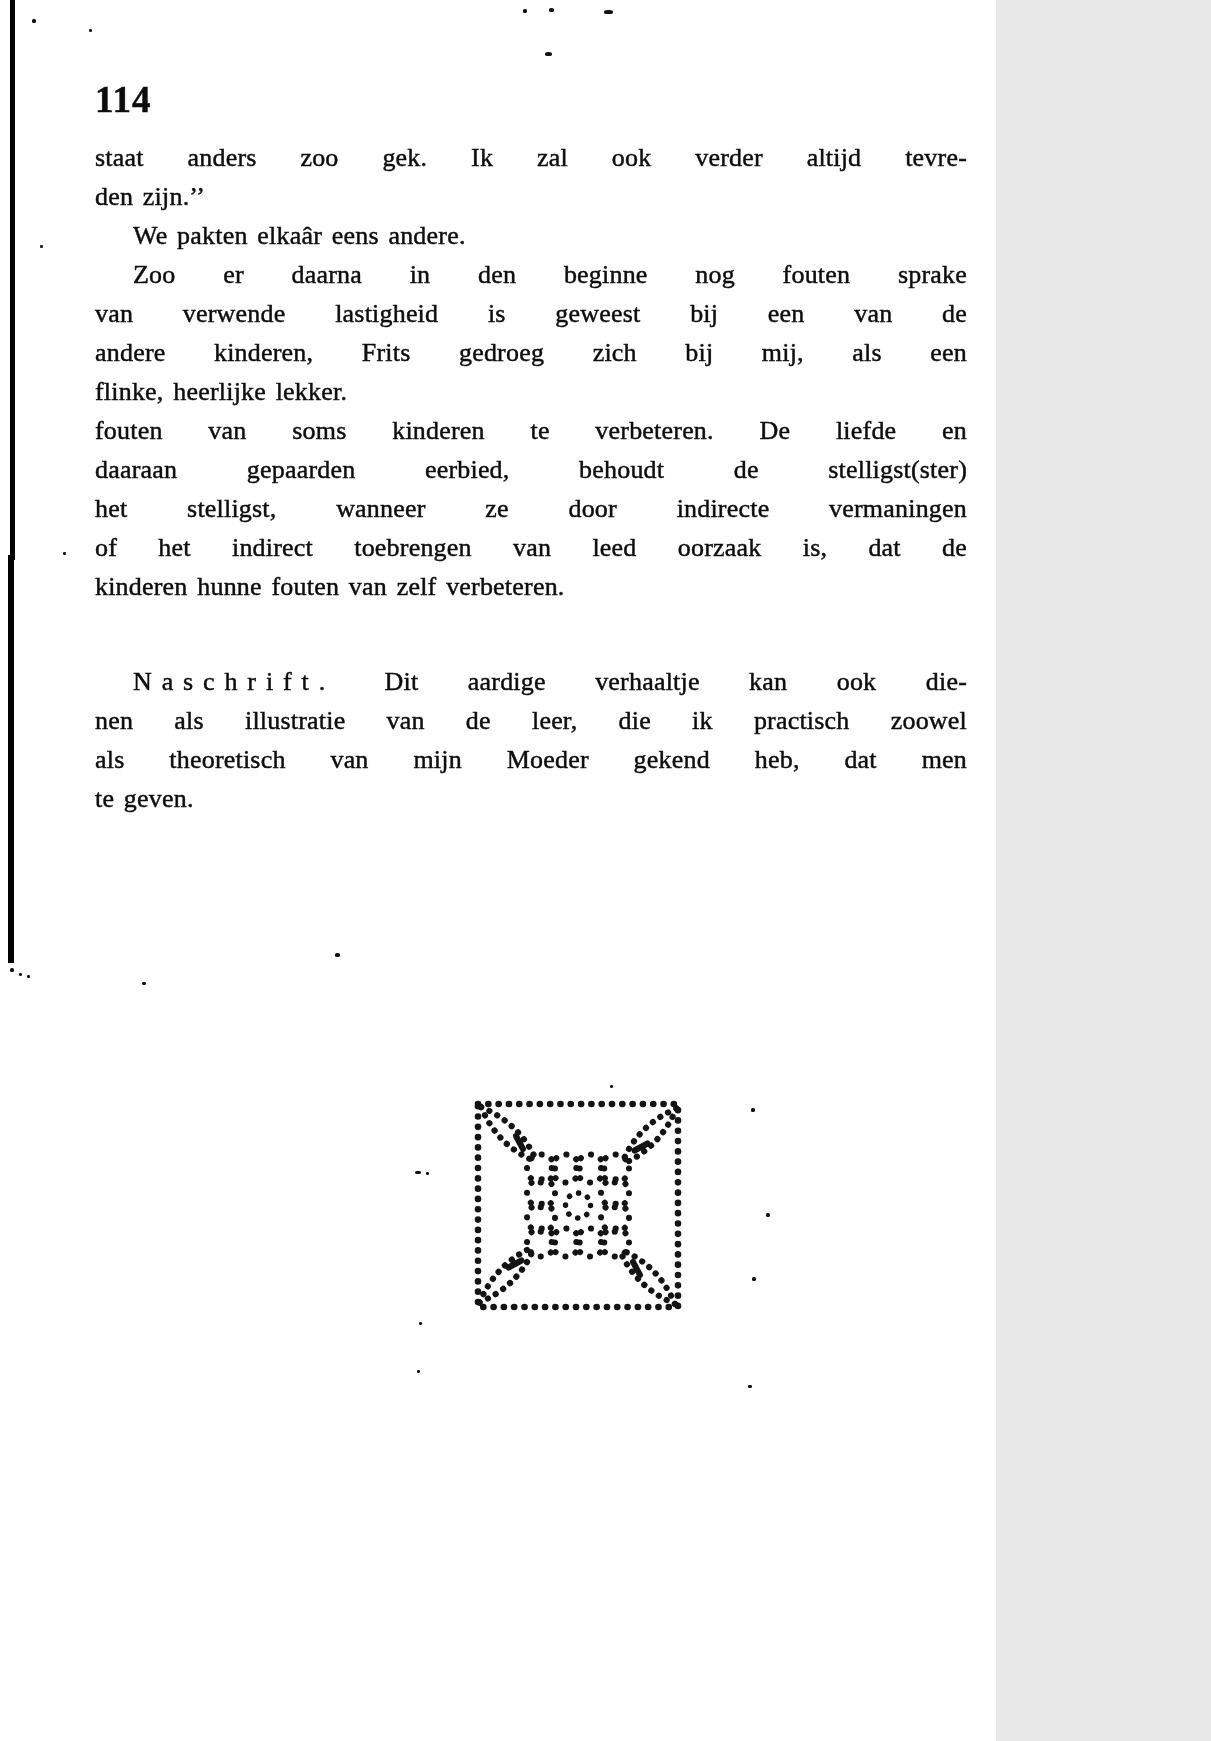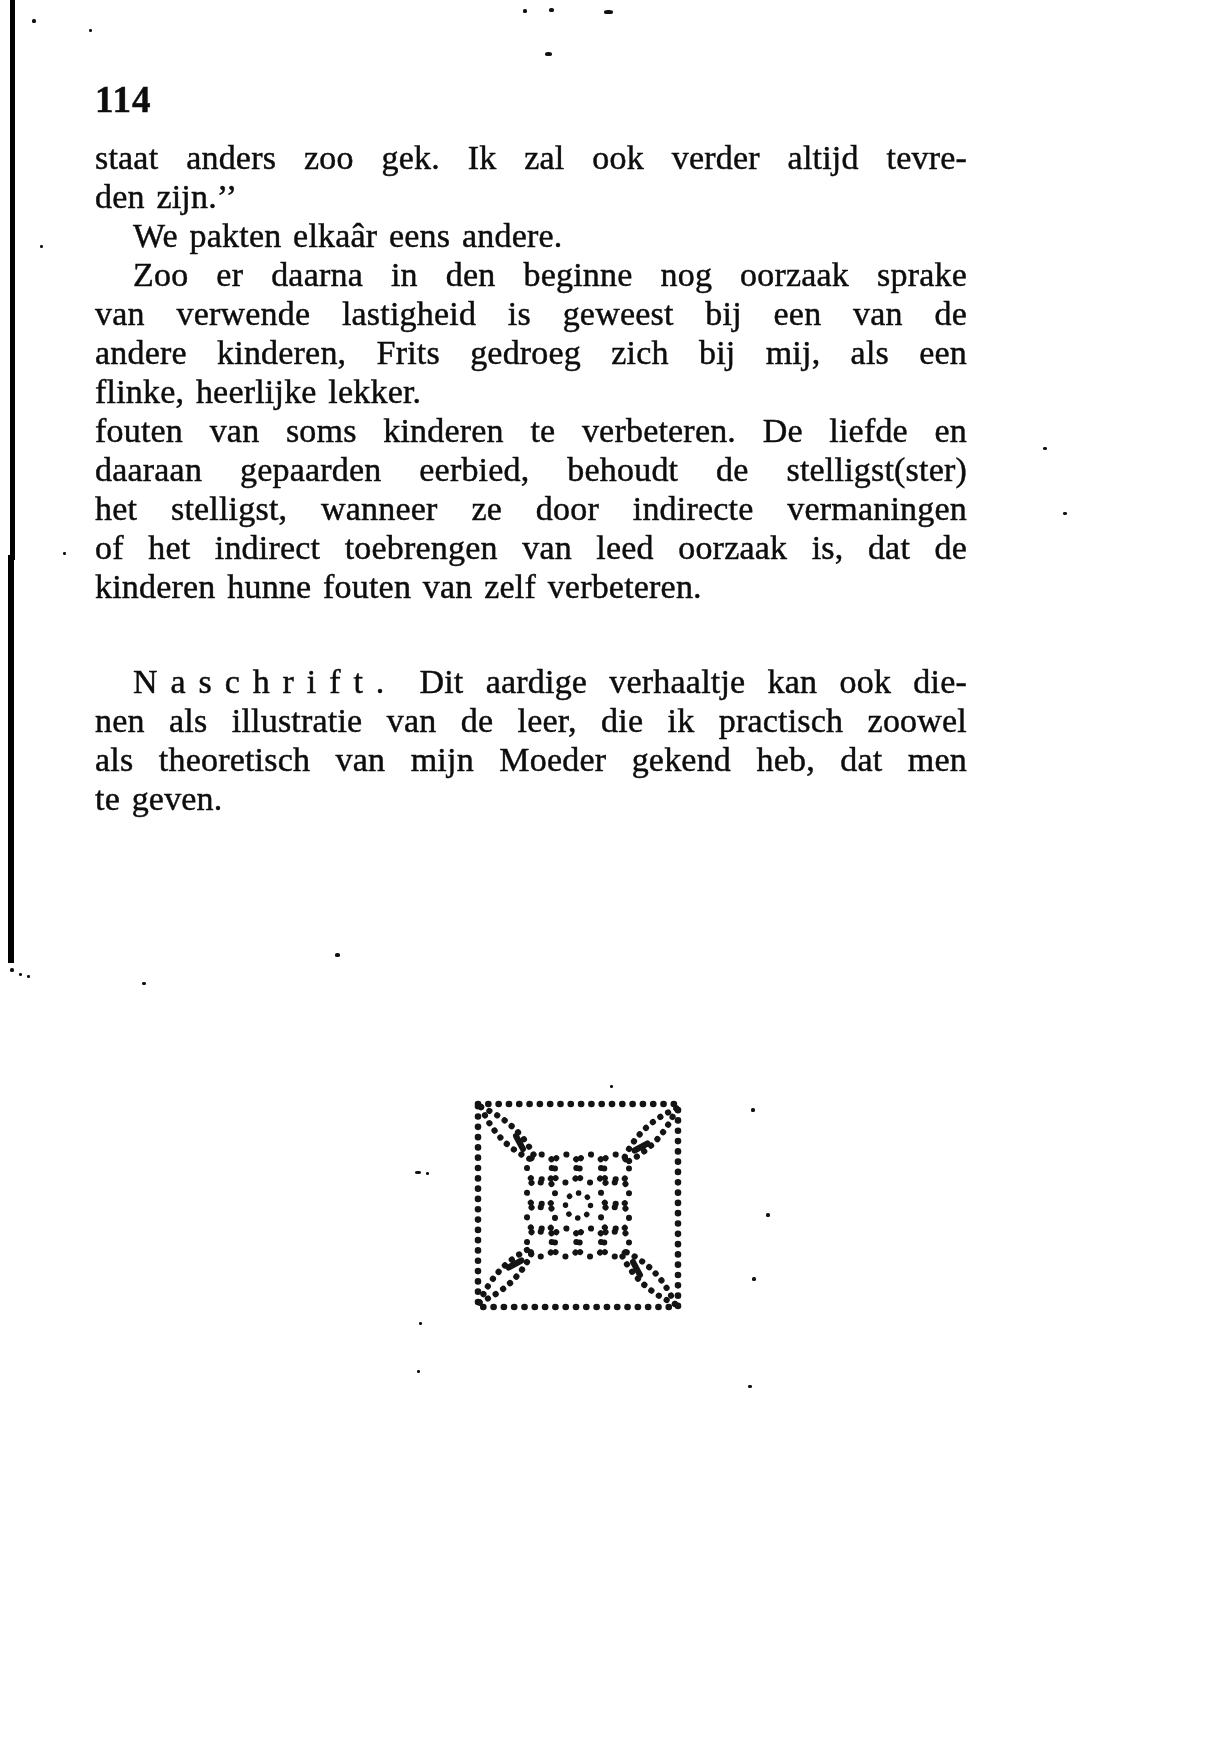--- a/index.html
+++ b/index.html
@@ -1,38 +1,38 @@
 <!DOCTYPE html>
 <html><head>
 <meta charset="utf-8">
 <style>
   html,body{margin:0;padding:0;background:#e8e8e8;}
   .page{
     position:relative;
-    width:1211px;height:1741px;
+    width:996px;height:1741px;
     background:#ffffff;
     color:#0d0d0d;
     font-family:"Liberation Serif", serif;
     overflow:hidden;
     -webkit-text-stroke:0.45px currentColor;
   }
   .textblock{
     position:absolute;
     left:95px;top:80px;
     width:872px;
   }
   .pagenum{
     font-size:37px;
     font-weight:bold;
     line-height:40px;
     margin-bottom:18px;
     letter-spacing:1px;
   }
   .line{
-    font-size:34px;
+    font-size:26px;
     line-height:39px;
     height:39px;
     word-spacing:3px;
     letter-spacing:0.2px;
     white-space:normal;
   }
   .line.j{
     text-align:justify;
     text-align-last:justify;
   }
@@ -61,21 +61,21 @@
 
   <div class="spine" style="left:10px;top:0;width:5px;height:560px;"></div>
   <div class="spine" style="left:8px;top:555px;width:6px;height:408px;"></div>
 
   <div class="textblock">
     <div class="pagenum">114</div>
 
     <div class="line j">staat anders zoo gek. Ik zal ook verder altijd tevre-</div>
     <div class="line">den zijn.’’</div>
     <div class="line indent">We pakten elkaâr eens andere.</div>
-    <div class="line j indent">Zoo er daarna in den beginne nog oorzaak sprake</div>
+    <div class="line j indent">Zoo er daarna in den beginne nog fouten sprake</div>
     <div class="line j">van verwende lastigheid is geweest bij een van de</div>
     <div class="line j">andere kinderen, Frits gedroeg zich bij mij, als een</div>
     <div class="line">flinke, heerlijke lekker.</div>
     <div class="line j">fouten van soms kinderen te verbeteren. De liefde en</div>
     <div class="line j">daaraan gepaarden eerbied, behoudt de stelligst(ster)</div>
     <div class="line j">het stelligst, wanneer ze door indirecte vermaningen</div>
     <div class="line j">of het indirect toebrengen van leed oorzaak is, dat de</div>
     <div class="line">kinderen hunne fouten van zelf verbeteren.</div>
 
     <div class="line j indent gap-above">

